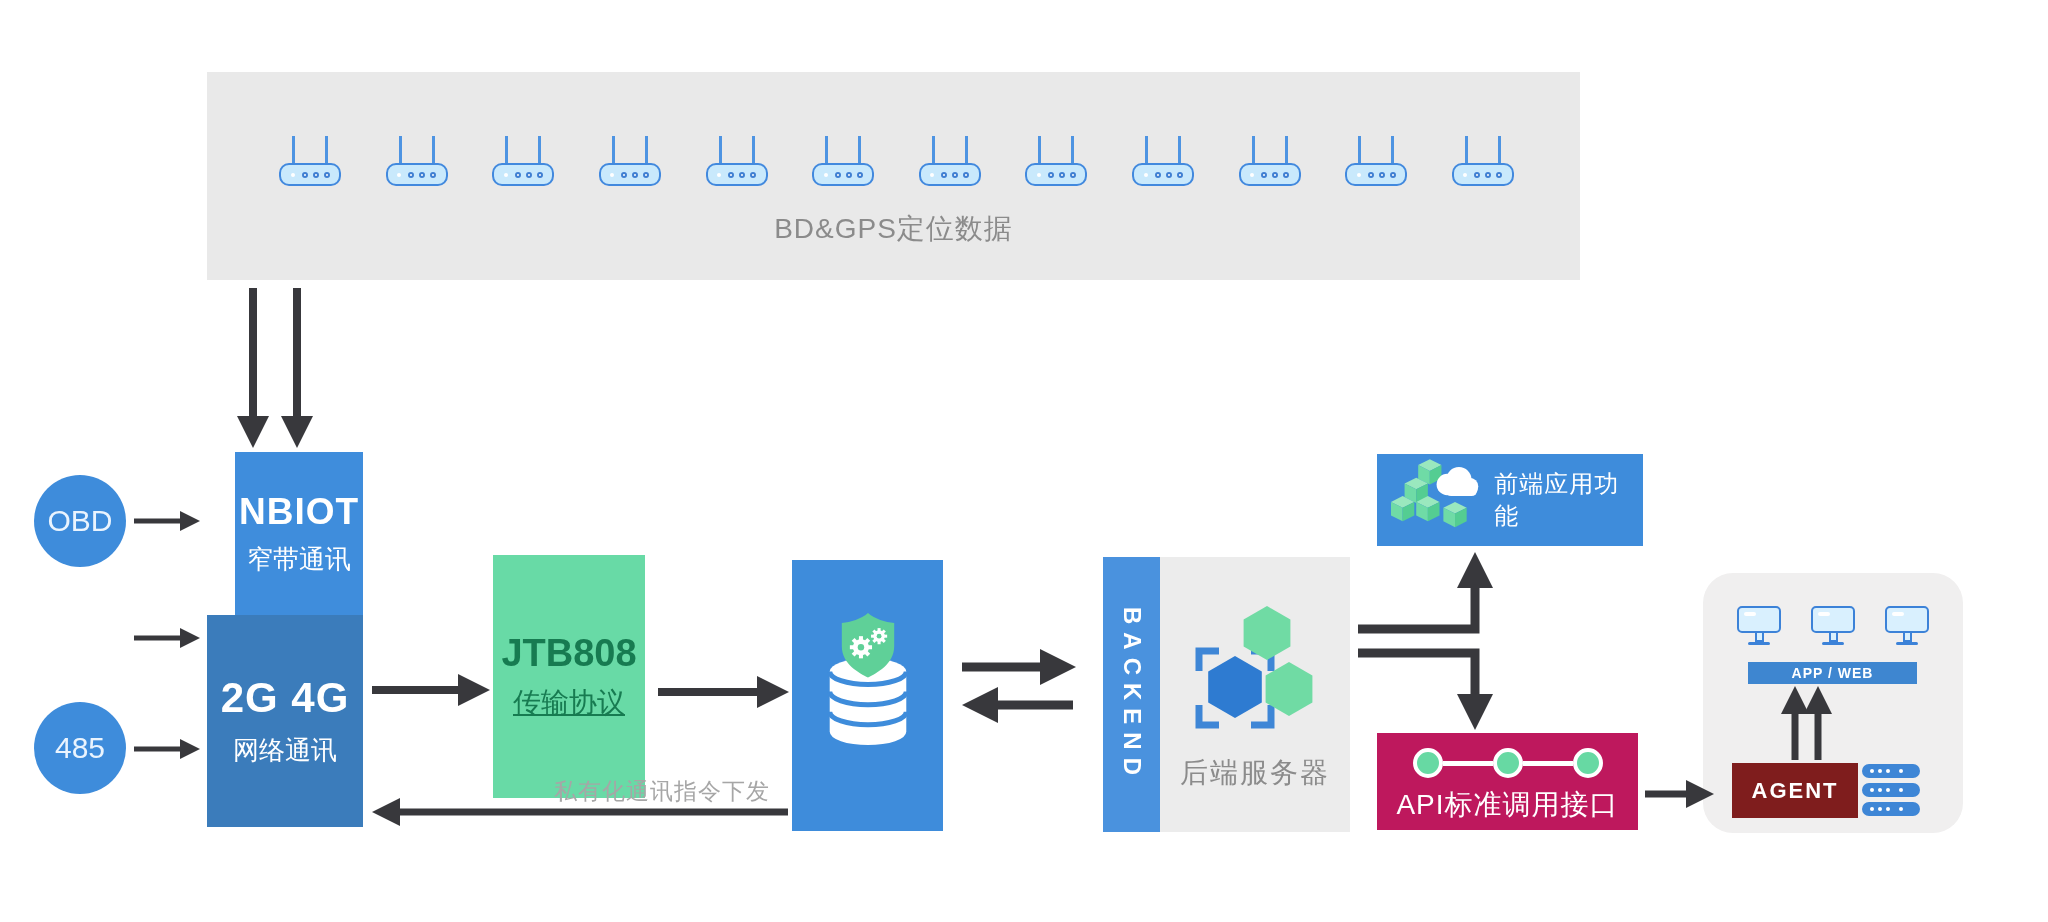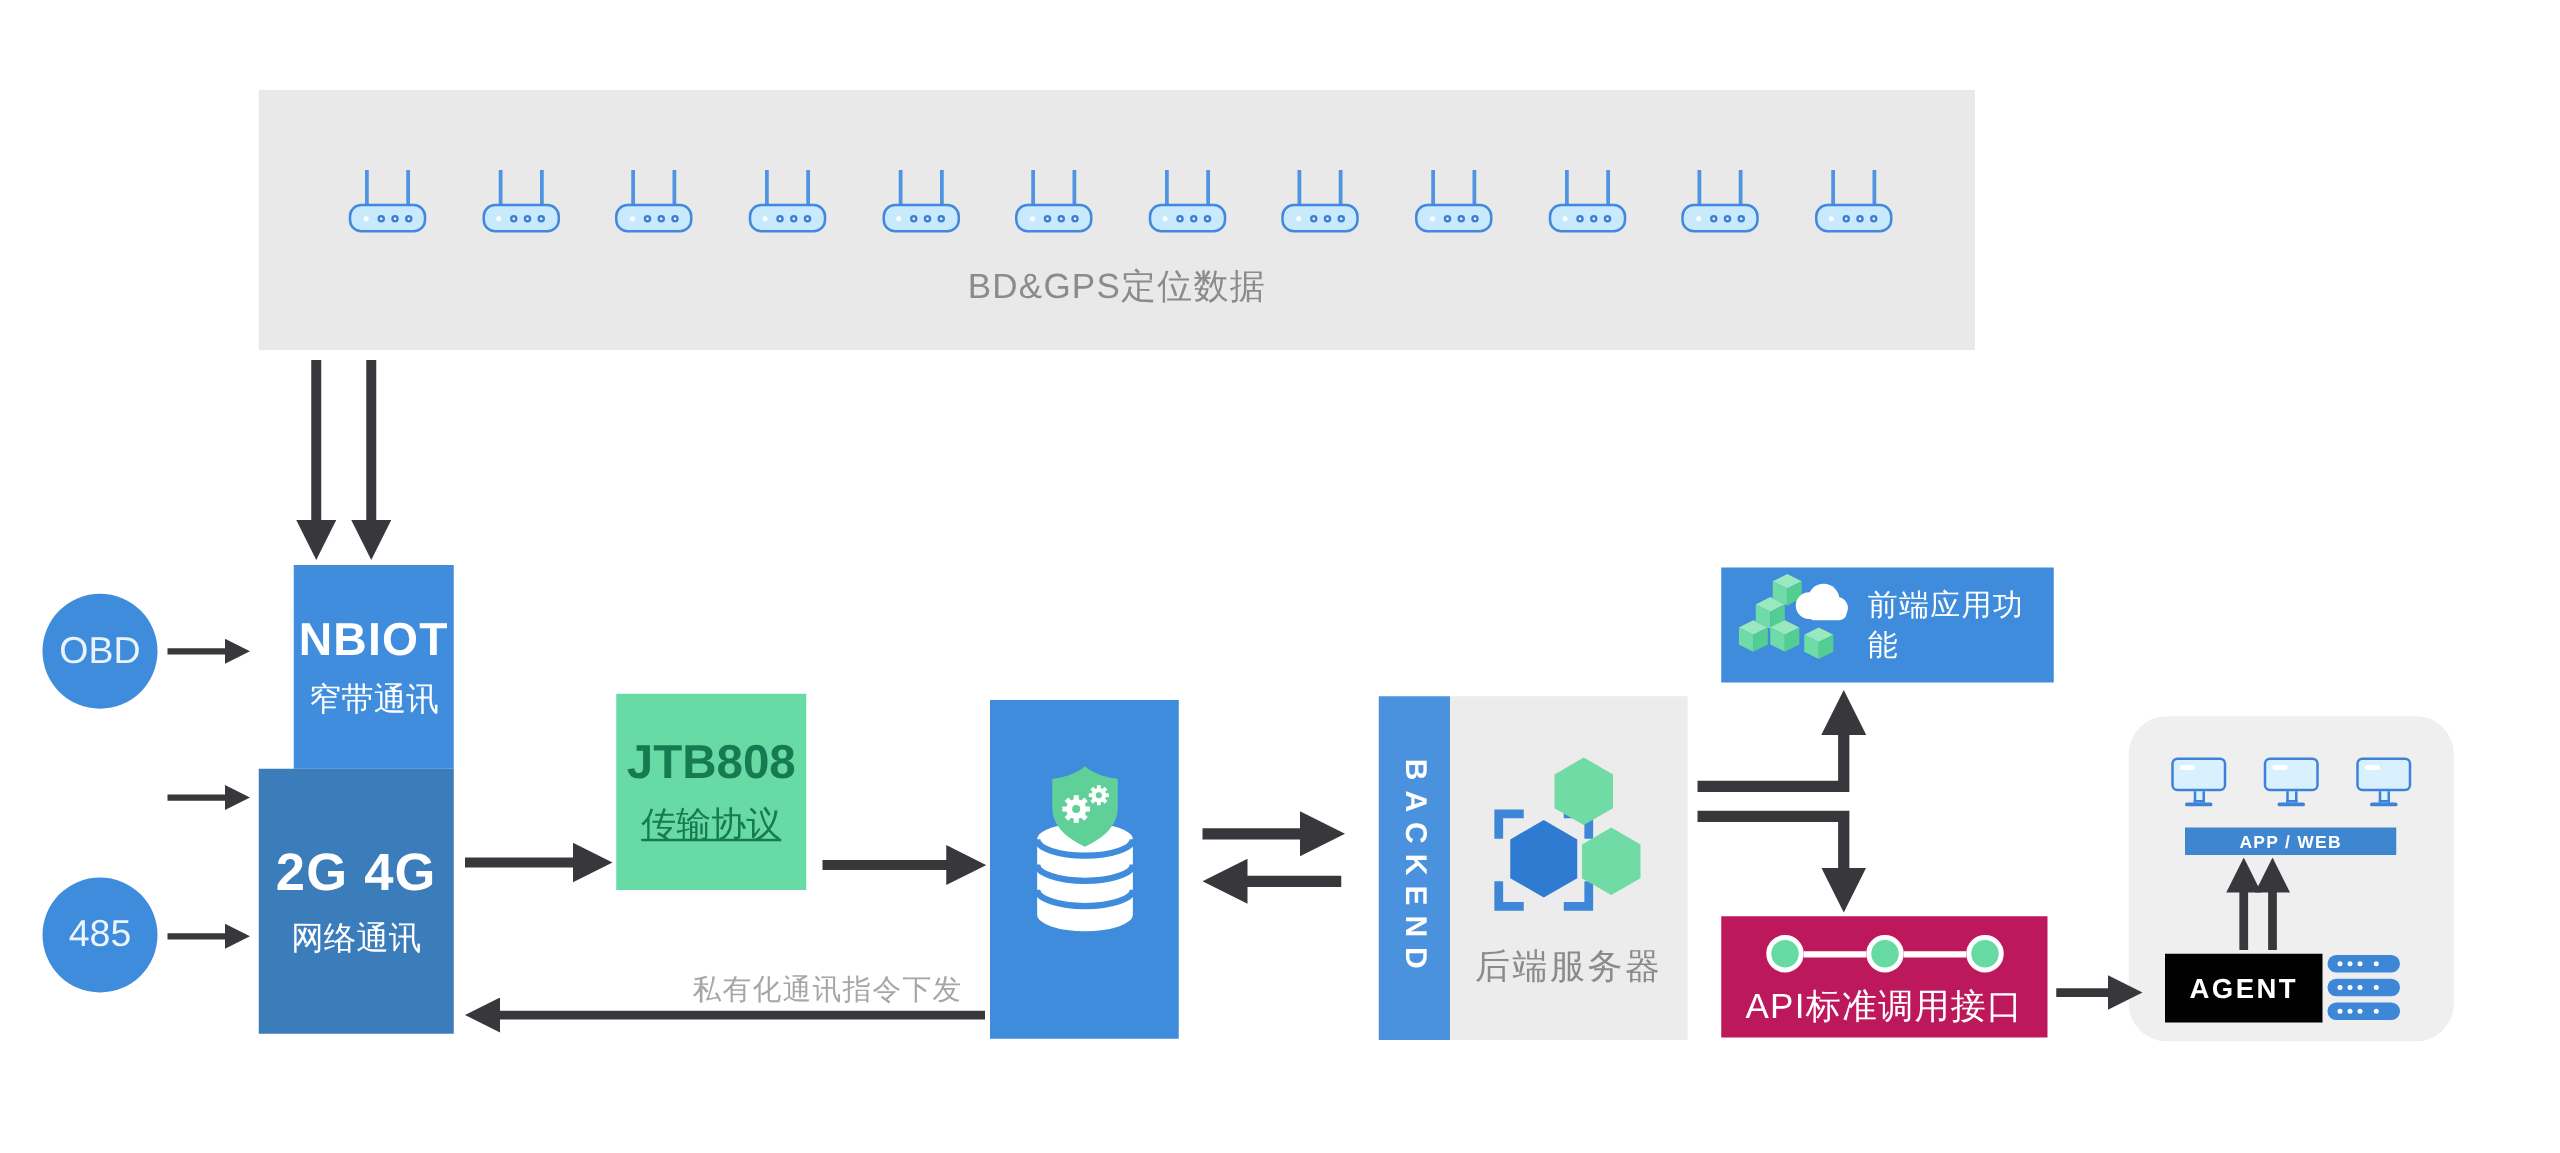--- a/index.html
+++ b/index.html
@@ -20,21 +20,21 @@
   
   .input-circle{position:absolute;left:34px;width:92px;height:92px;border-radius:50%;background:#3E8CDB;color:#EAF4FE;display:flex;align-items:center;justify-content:center;font-size:30px;}
   
   .gateway{position:absolute;left:207px;top:452px;width:156px;height:375px;display:flex;flex-direction:column;}
   .gw-top{height:163px;background:#3F8DDC;display:flex;flex-direction:column;align-items:center;justify-content:center;gap:9px;color:#fff;margin-left:28px;}
   .gw-bottom{flex:1;background:#3B7CBB;display:flex;flex-direction:column;align-items:center;justify-content:center;gap:11px;color:#fff;}
   .gw-title{font-size:37px;font-weight:bold;letter-spacing:1px;}
   .gw-title-big{font-size:42px;font-weight:bold;letter-spacing:1px;}
   .gw-sub{font-size:26px;}
   
-  .protocol-box{position:absolute;left:493px;top:555px;width:152px;height:157px;background:#68DAA6;display:flex;flex-direction:column;align-items:center;justify-content:center;gap:9px;color:#177B51;}
+  .protocol-box{position:absolute;left:493px;top:555px;width:152px;height:243px;background:#68DAA6;display:flex;flex-direction:column;align-items:center;justify-content:center;gap:9px;color:#177B51;}
   .protocol-title{font-size:38px;font-weight:bold;}
   .protocol-sub{font-size:28px;text-decoration:underline;}
   
   .db-box{position:absolute;left:792px;top:560px;width:151px;height:271px;background:#3E8CDB;display:flex;justify-content:center;}
   .db-box svg{margin-top:53px;}
   
   .backend-bar{position:absolute;left:1103px;top:557px;width:57px;height:275px;background:#4A92DE;display:flex;align-items:center;justify-content:center;}
   .backend-bar span{writing-mode:vertical-rl;color:#fff;font-weight:bold;font-size:24px;letter-spacing:8px;}
   .backend-panel{position:absolute;left:1160px;top:557px;width:190px;height:275px;background:#ECECEC;}
   .backend-caption{position:absolute;left:0;right:0;bottom:40px;text-align:center;font-size:28px;color:#8B8B8B;letter-spacing:2px;}
@@ -51,21 +51,21 @@
   .api-label{font-size:28px;margin-top:8px;letter-spacing:1px;}
   
   .client-panel{position:absolute;left:1703px;top:573px;width:260px;height:260px;background:#F0EFEF;border-radius:30px;}
   .monitors-row{position:absolute;left:0;right:0;top:33px;display:flex;justify-content:center;gap:30px;}
   .monitor{display:flex;flex-direction:column;align-items:center;}
   .monitor .screen{position:relative;width:44px;height:27px;background:#D9F0FE;border:2px solid #3C82D8;border-radius:5px;box-sizing:border-box;}
   .monitor .glint{position:absolute;left:5px;top:4px;width:12px;height:4px;background:#fff;border-radius:2px;}
   .monitor .neck{width:9px;height:9px;background:#D9F0FE;border:2px solid #3C82D8;border-top:none;box-sizing:border-box;}
   .monitor .mbase{width:22px;height:3px;background:#3C82D8;border-radius:2px;}
   .appweb-bar{position:absolute;left:45px;top:89px;width:169px;height:22px;background:#3E86D0;color:#fff;font-size:14px;font-weight:bold;letter-spacing:1px;display:flex;align-items:center;justify-content:center;}
-  .agent-box{position:absolute;left:29px;top:190px;width:126px;height:55px;background:#000000;color:#fff;font-size:22px;font-weight:bold;letter-spacing:2px;display:flex;align-items:center;justify-content:center;}
+  .agent-box{position:absolute;left:29px;top:190px;width:126px;height:55px;background:#7f1d1d;color:#fff;font-size:22px;font-weight:bold;letter-spacing:2px;display:flex;align-items:center;justify-content:center;}
   .servers-col{position:absolute;left:159px;top:191px;display:flex;flex-direction:column;gap:5px;}
   .server-bar{width:58px;height:14px;border-radius:7px;background:#3E86D6;display:flex;align-items:center;padding-left:8px;box-sizing:border-box;gap:4px;}
   .server-bar .sdot{width:4px;height:4px;border-radius:50%;background:#fff;}
   .server-bar .sp{margin-left:5px;}
   
   .downlink-label{position:absolute;left:390px;top:776px;width:380px;text-align:right;font-size:23px;color:#A6A6A6;letter-spacing:1px;}
   
   #arrow-layer{position:absolute;left:0;top:0;z-index:5;pointer-events:none;}
 </style>
 </head>

